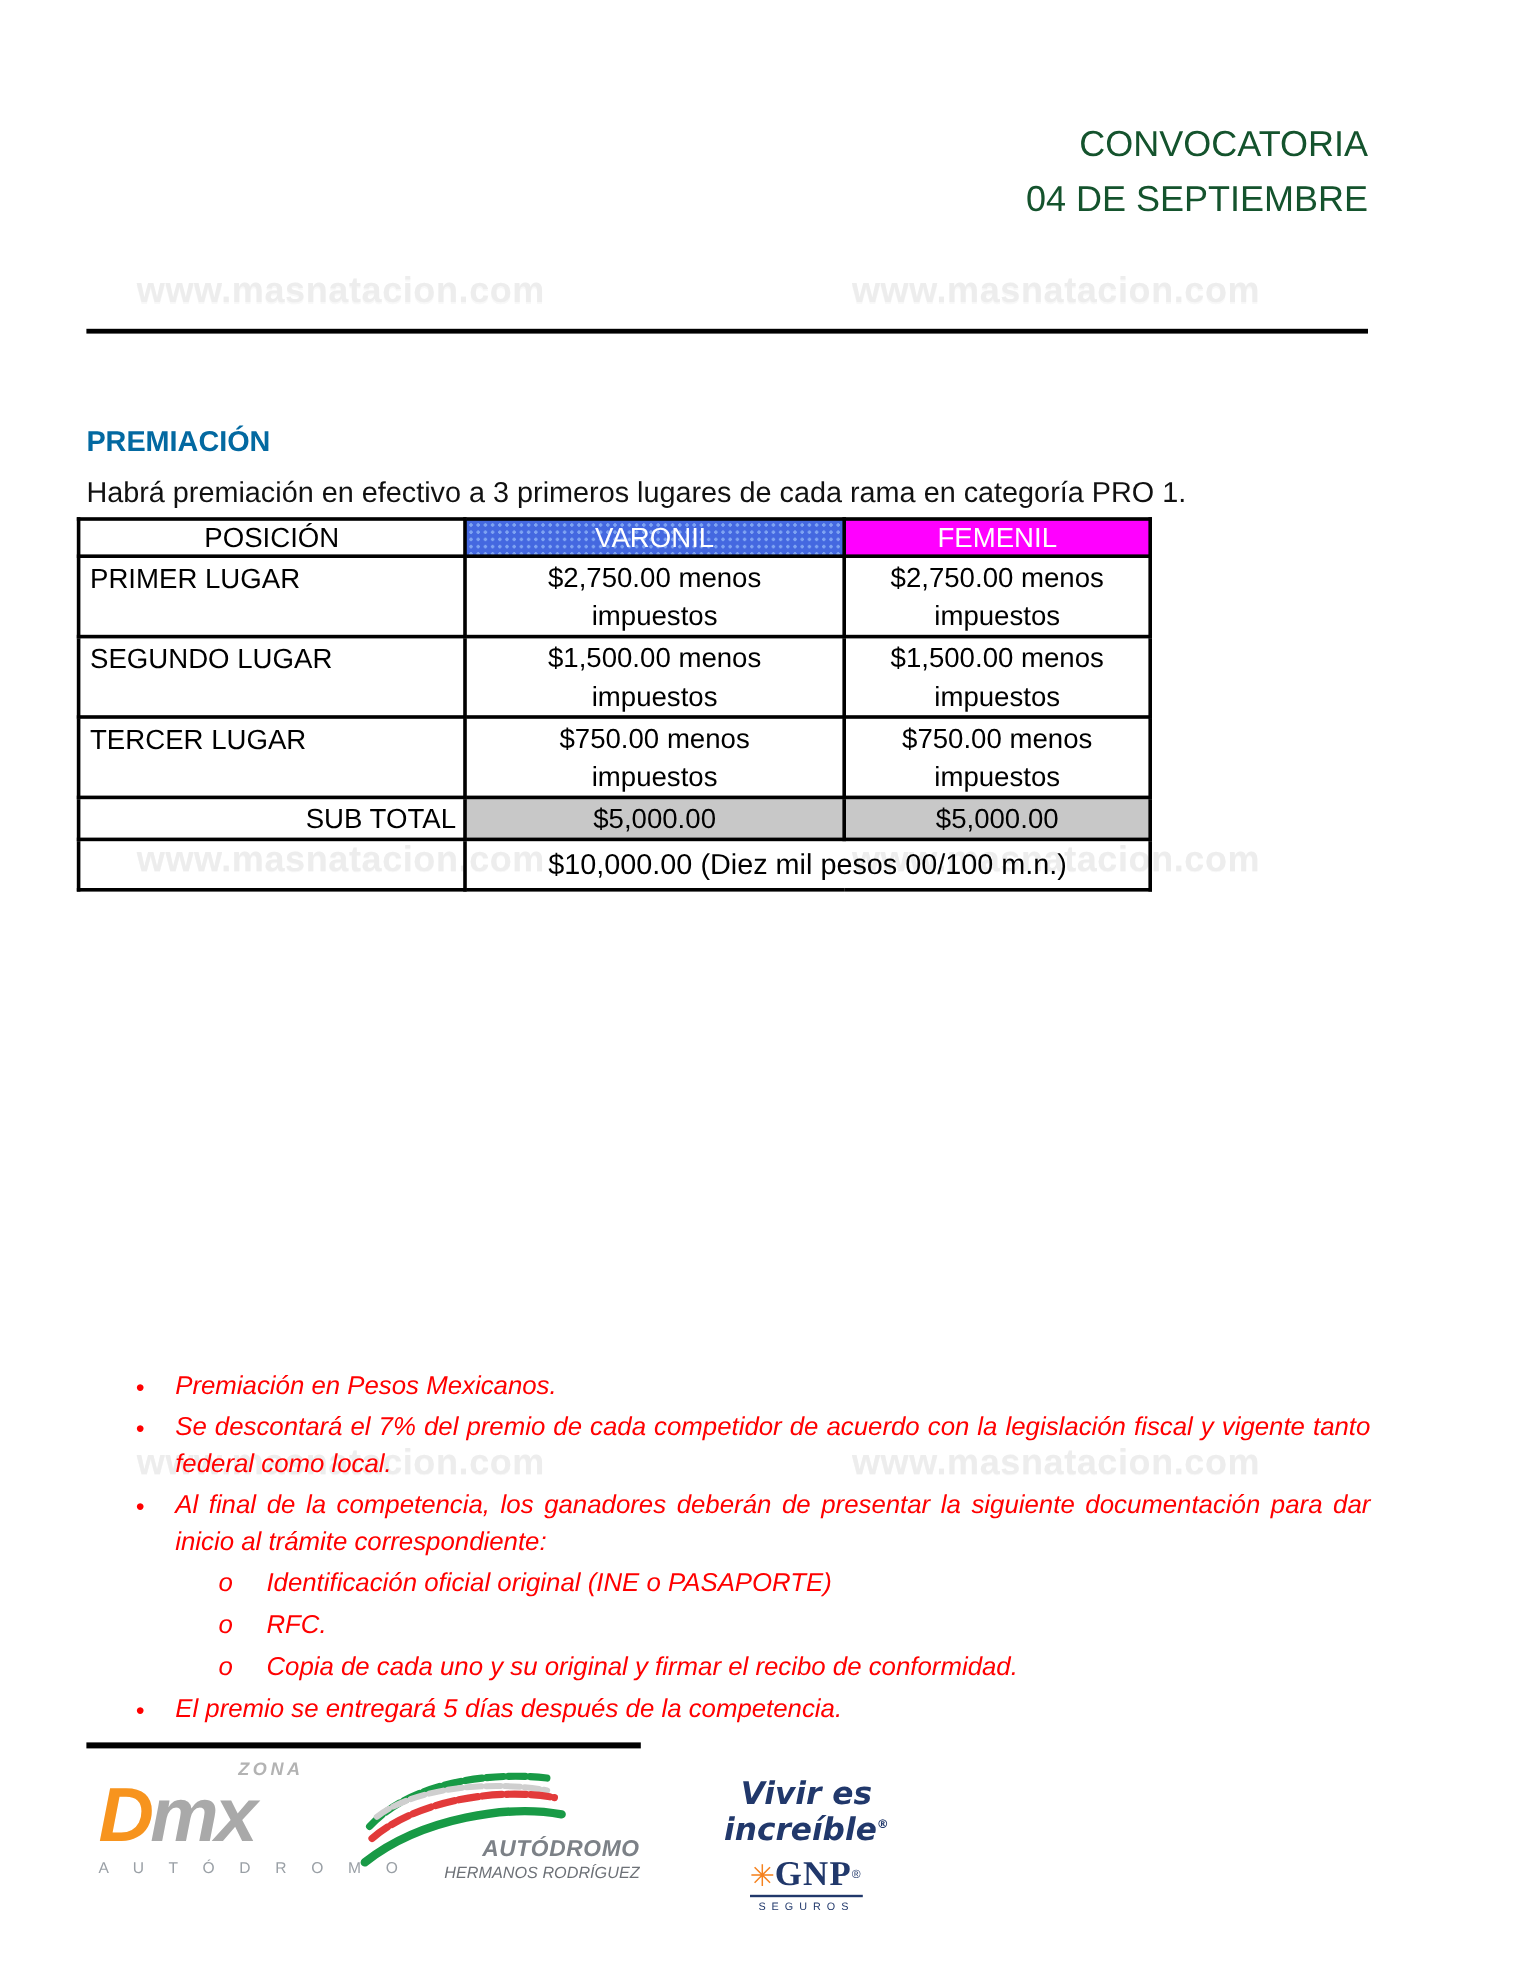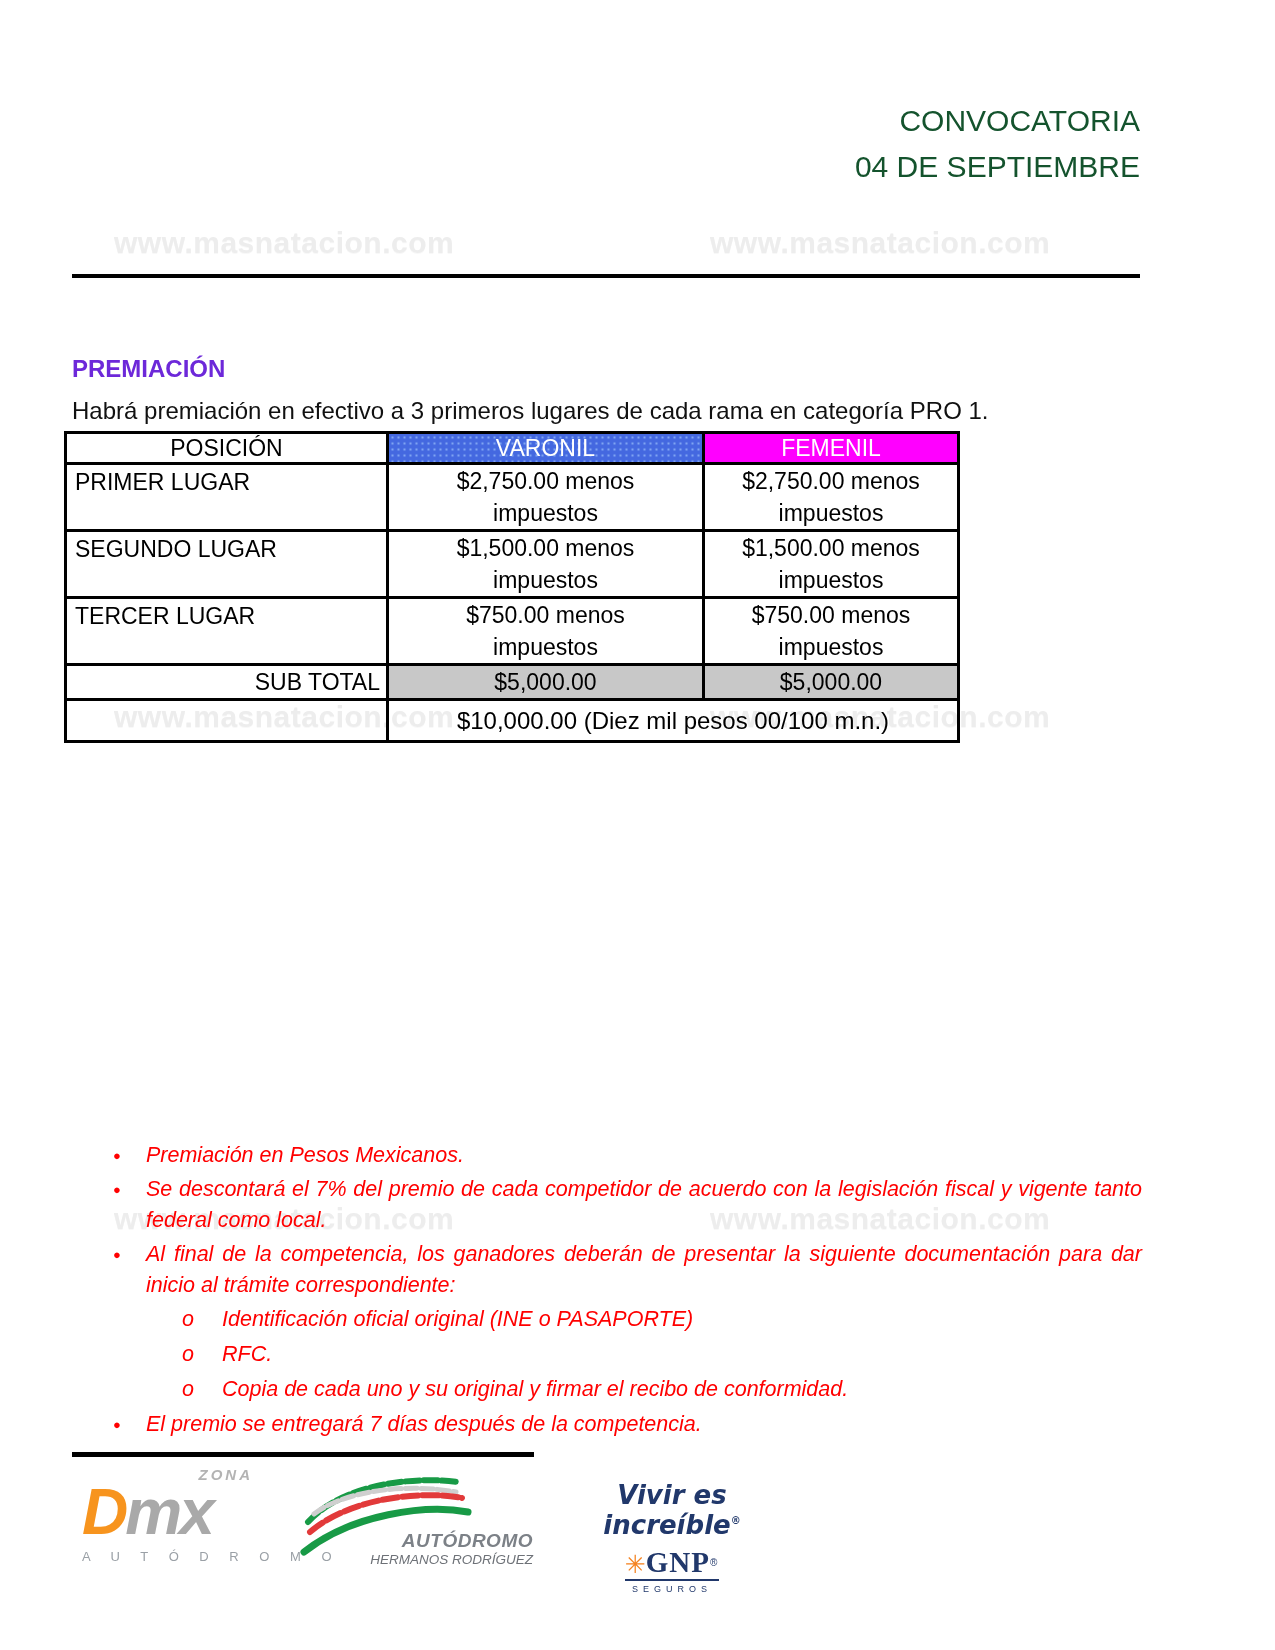--- a/index.html
+++ b/index.html
@@ -9,21 +9,21 @@
   
   .doc-header { position:absolute; top:98px; left:72px; right:135px; text-align:right;
                 font-weight:normal; font-size:30px; line-height:46px; color:#14532d; }
 
   
   .wm { position:absolute; color:#ededed; font-weight:bold; font-size:30px; letter-spacing:.5px;
         text-shadow:0 1px 0 #f8f8f8; white-space:nowrap; }
 
   .rule-top { position:absolute; top:274px; left:72px; width:1068px; height:4px; background:#000; }
 
-  .section-title { position:absolute; top:355px; left:72px; color:#6d28d9; font-weight:bold; font-size:24px; }
+  .section-title { position:absolute; top:355px; left:72px; color:#0369a1; font-weight:bold; font-size:24px; }
   .intro { position:absolute; top:397px; left:72px; font-size:24px; color:#111; }
 
   
   table.prize { position:absolute; top:431px; left:64px; width:893px; border-collapse:collapse; table-layout:fixed;
                 font-size:23px; color:#000; background:transparent; }
   table.prize col.c1{ width:322px; } table.prize col.c2{ width:316px; } table.prize col.c3{ width:255px; }
   table.prize th, table.prize td { border:3px solid #000; font-weight:normal; vertical-align:top; line-height:32px; }
   tr.head { height:27px; }
   tr.head th { text-align:center; vertical-align:middle; line-height:28px; }
   th.varonil { color:#fff; background-color:#4468e0;
@@ -169,21 +169,21 @@
     <div class="sub">
       <span class="omark">o</span>
       <div class="stext">RFC.</div>
     </div>
     <div class="sub">
       <span class="omark">o</span>
       <div class="stext">Copia de cada uno y su original y firmar el recibo de conformidad.</div>
     </div>
     <div class="bullet">
       <span class="dot">●</span>
-      <div class="btext">El premio se entregará 7 días después de la competencia.</div>
+      <div class="btext">El premio se entregará 5 días después de la competencia.</div>
     </div>
   </div>
 
   <div class="rule-footer"></div>
 
   <div class="dmx">
     <div class="dmx-zona">ZONA</div>
     <div class="dmx-word"><span class="dmx-d">D</span><span class="dmx-mx">mx</span></div>
     <div class="dmx-sub">A U T Ó D R O M O</div>
   </div>

